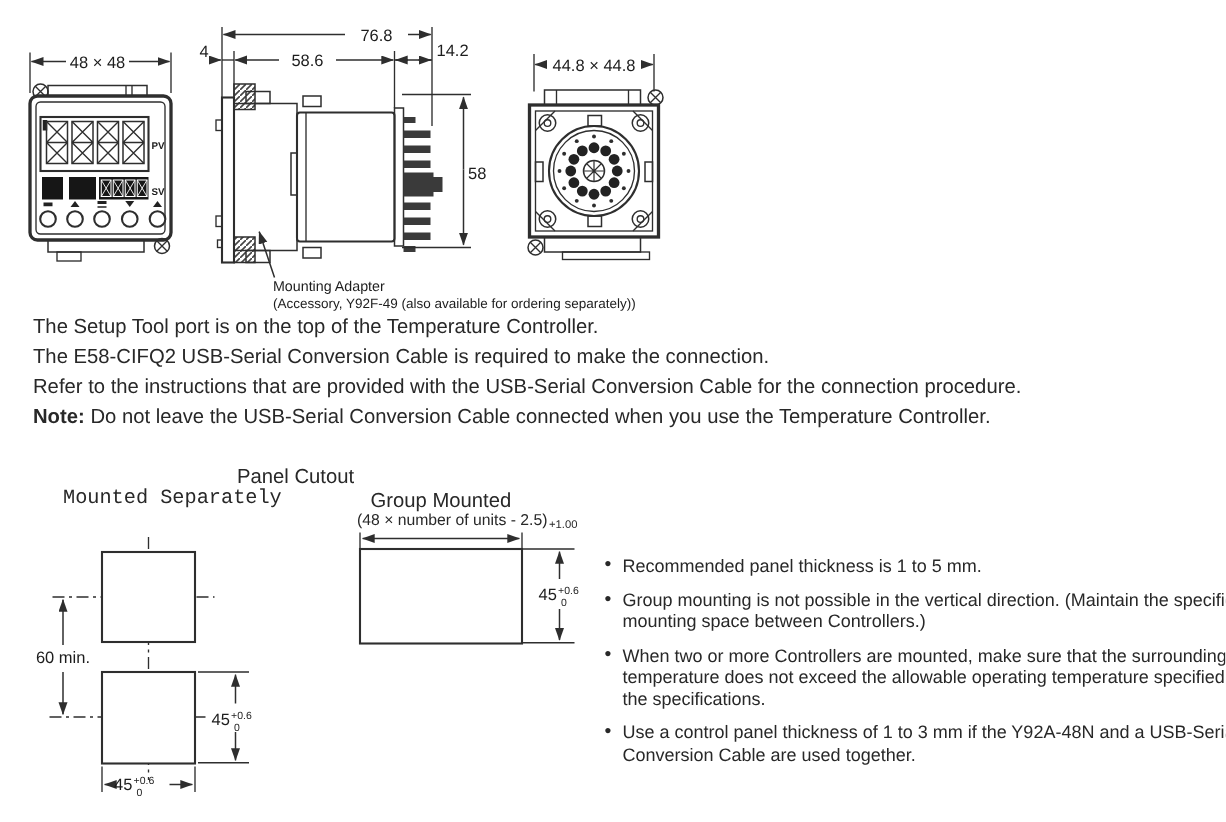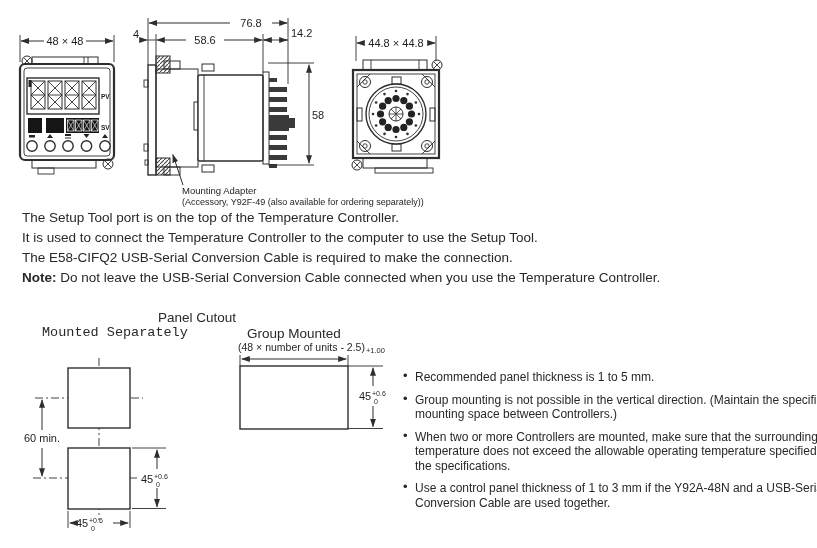--- a/index.html
+++ b/index.html
@@ -256,22 +256,22 @@
     <rect x="18" y="134" width="64" height="10" class="ln" fill="#fff"></rect>
     <rect x="30" y="144" width="58" height="5" class="thin" fill="#fff"></rect>
     <g>
       <circle cx="12" cy="141" r="5" class="ln" fill="#fff"></circle>
       <path d="M8.5,137.5 L15.5,144.5 M15.5,137.5 L8.5,144.5" class="thin"></path>
     </g>
   </svg>
 
   <div class="abs desc" style="left:22px; top:208px; width:790px;">
     <p>The Setup Tool port is on the top of the Temperature Controller.</p>
-    <p>It is used to connect the Temperature Controller to the computer to use the Setup Tool.</p>
     <p>The E58-CIFQ2 USB-Serial Conversion Cable is required to make the connection.</p>
+    <p>Refer to the instructions that are provided with the USB-Serial Conversion Cable for the connection procedure.</p>
     <p><span class="note-label">Note:</span><span> Do not leave the USB-Serial Conversion Cable connected when you use the Temperature Controller.</span></p>
   </div>
 
   <div class="abs sec-title" style="left:158px; top:310px;">Panel Cutout</div>
   <div class="abs sec-title" style="left:42px; top:325px;font-family:Liberation Mono, monospace;">Mounted Separately</div>
   <div class="abs sec-title" style="left:247px; top:326px;">Group Mounted</div>
   <div class="abs formula" style="left:238px; top:341px;">
     <span>(48 × number of units - 2.5)</span><span class="tolstack">
         <span>+1.0</span>
         <span>0</span>

